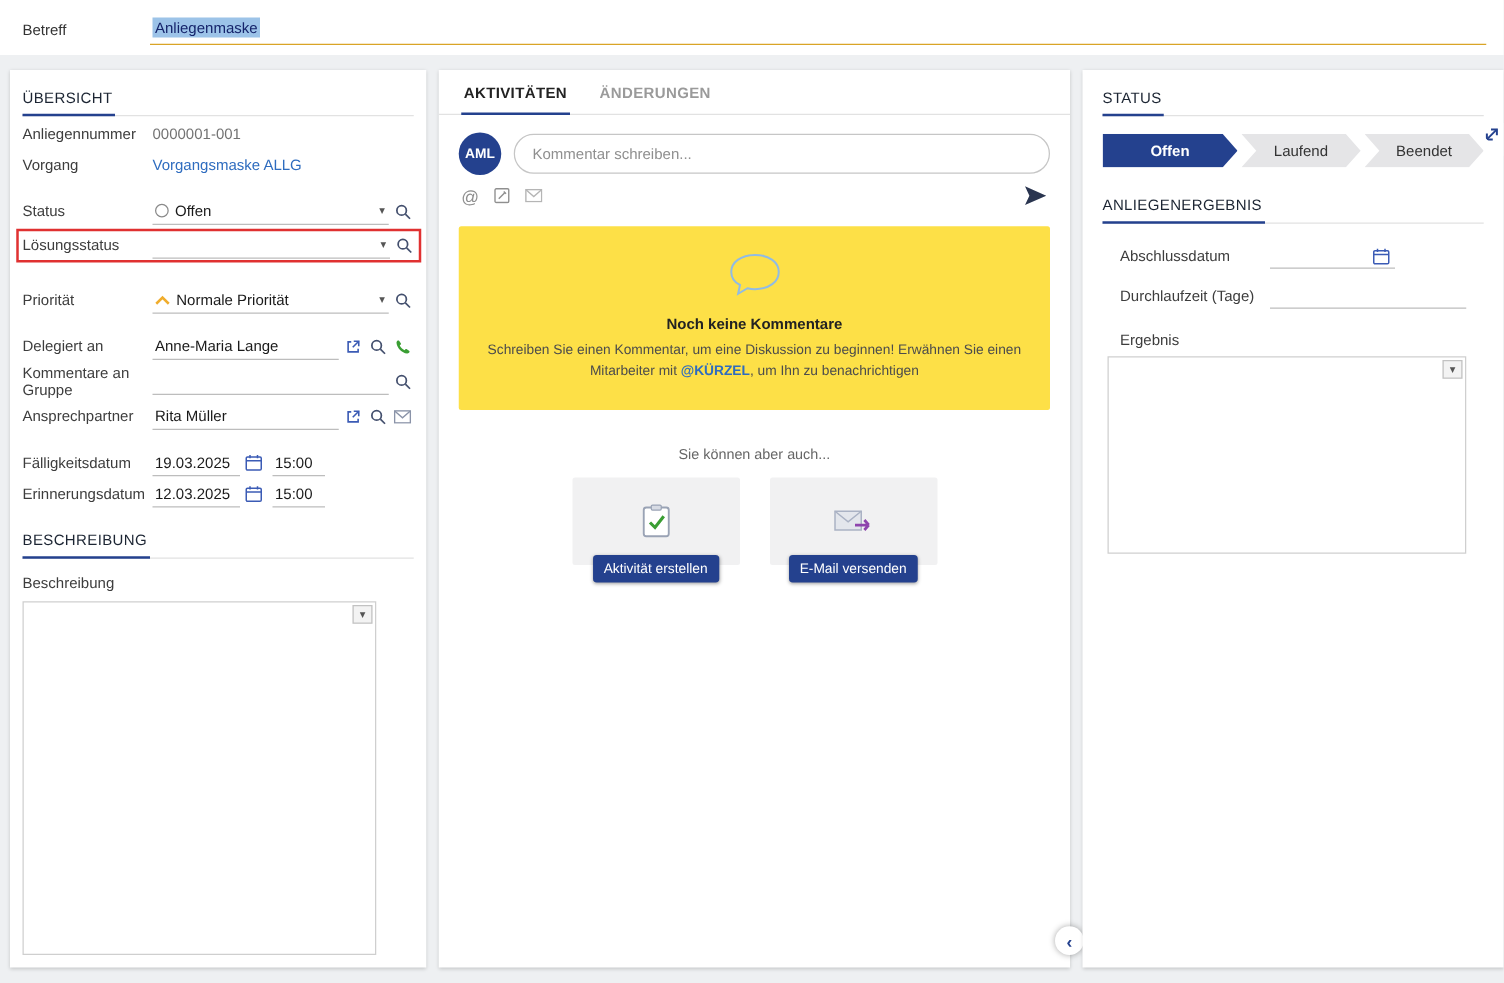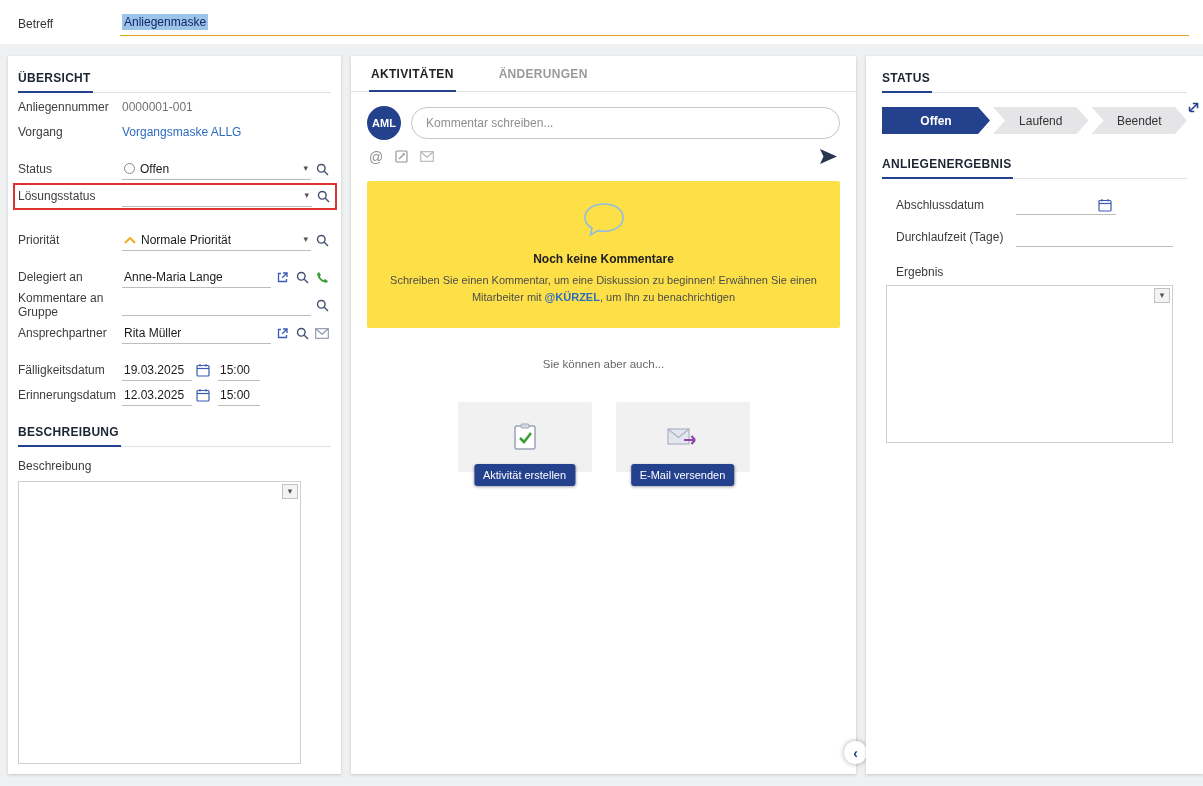--- a/index.html
+++ b/index.html
@@ -16,21 +16,21 @@
 
   
   .panels{display:flex;gap:10px;padding:12px 0 0 8px;height:730px}
   .panel{background:#fff;box-shadow:0 1px 3px rgba(0,0,0,.18)}
   .panel.left{width:333px;padding:8px 10px 0;display:flex;flex-direction:column;overflow:hidden}
   .panel.mid{width:505px;position:relative;overflow:visible}
   .panel.right{flex:1;position:relative;padding-top:8px;overflow:hidden}
 
   
   .sec-head{border-bottom:1px solid #e2e2e2;margin-top:2px}
-  .sec-title{display:inline-block;font-weight:bold;font-size:12px;color:#1c2533;
+  .sec-title{display:inline-block;font-weight:normal;font-size:12px;color:#1c2533;
              letter-spacing:.3px;padding:5px 2px 6px 0;border-bottom:2px solid var(--navy,#24418e);
              margin-bottom:-1px}
 
   
   .row{display:flex;align-items:center;min-height:22px;margin-top:3px}
   .row.first{}
   .flabel{width:104px;flex:none;color:#3d3d3d}
   .flabel-solo{margin-top:12px;color:#3d3d3d}
   .vplain{color:#737373}
   .vlink{color:var(--link,#2e6cbf);cursor:pointer;text-decoration:none}
@@ -46,40 +46,40 @@
   .spacer{height:12px;flex:none}
   .redwrap{border:2px solid var(--red,#e03131);margin:3px -6px 16px -5px;padding:0 3px 1px 3px}
   .redwrap .row{margin-top:0}
 
   .bigbox{position:relative;border:1px solid #cfcfcf;background:#fff;flex:1;
           margin:8px 30px 10px 0}
   .combo{position:absolute;top:2px;right:2px;width:16px;height:15px;border:1px solid #c2c2c2;
          background:#f3f3f3;display:flex;align-items:center;justify-content:center;cursor:pointer}
 
   
-  .tabs{display:flex;gap:41px;padding:0 18px;border-bottom:1px solid #e2e2e2}
+  .tabs{display:flex;gap:22px;padding:0 18px;border-bottom:1px solid #e2e2e2}
   .tab{padding:11px 2px 9px;font-weight:bold;color:#9a9a9a;letter-spacing:.3px;cursor:pointer}
   .tab.active{color:#222;border-bottom:2px solid var(--navy,#24418e);margin-bottom:-1px}
   .composer{display:flex;align-items:center;gap:10px;padding:14px 16px 0}
   .avatar{width:34px;height:34px;border-radius:50%;background:var(--navy,#24418e);color:#fff;
           font-size:11px;font-weight:bold;display:flex;align-items:center;justify-content:center;flex:none}
   .cinput{flex:1;height:32px;border:1px solid #c6c6c6;border-radius:16px;padding:0 14px;
           font-size:12px;outline:none;color:#333;font-family:inherit;background:#fff}
   .cinput::placeholder{color:#8f8f8f}
   .tools{display:flex;align-items:center;gap:12px;padding:8px 18px 0;color:#8f8f8f}
   .tool{cursor:pointer;display:inline-flex;align-items:center}
   .tool.at{font-size:14px}
   .send{margin-left:auto;cursor:pointer;display:inline-flex}
   .emptybox{background:#fde047;margin:16px 16px 0;padding:20px 14px 22px;text-align:center;border-radius:2px}
   .etitle{font-weight:bold;margin-top:10px;color:#222}
   .etext{margin-top:6px;font-size:11px;color:#4c4c4c;line-height:1.55;max-width:470px;
          margin-left:auto;margin-right:auto}
   .mention{color:var(--link,#2e6cbf);font-weight:bold;margin-left:3px}
   .also{margin-top:30px;text-align:center;color:#666;font-size:11.5px}
-  .cards{display:flex;justify-content:center;gap:24px;margin-top:32px}
+  .cards{display:flex;justify-content:center;gap:24px;margin-top:12px}
   .card{width:134px;position:relative;text-align:center;padding-bottom:14px}
   .cardbox{background:#f1f1f2;height:70px;display:flex;align-items:center;justify-content:center;border-radius:2px}
   .cardbtn{position:absolute;left:50%;transform:translateX(-50%);bottom:0;
            background:var(--navy,#24418e);color:#fff;border:none;font-size:11px;padding:5px 9px;
            border-radius:3px;white-space:nowrap;cursor:pointer;font-family:inherit;
            box-shadow:0 1px 3px rgba(0,0,0,.35)}
   .collapse{position:absolute;right:-11px;bottom:10px;width:23px;height:23px;border-radius:50%;
             background:#fff;box-shadow:0 0 5px rgba(0,0,0,.35);display:flex;align-items:center;
             justify-content:center;color:var(--navy,#24418e);font-size:14px;font-weight:bold;cursor:pointer}
 

